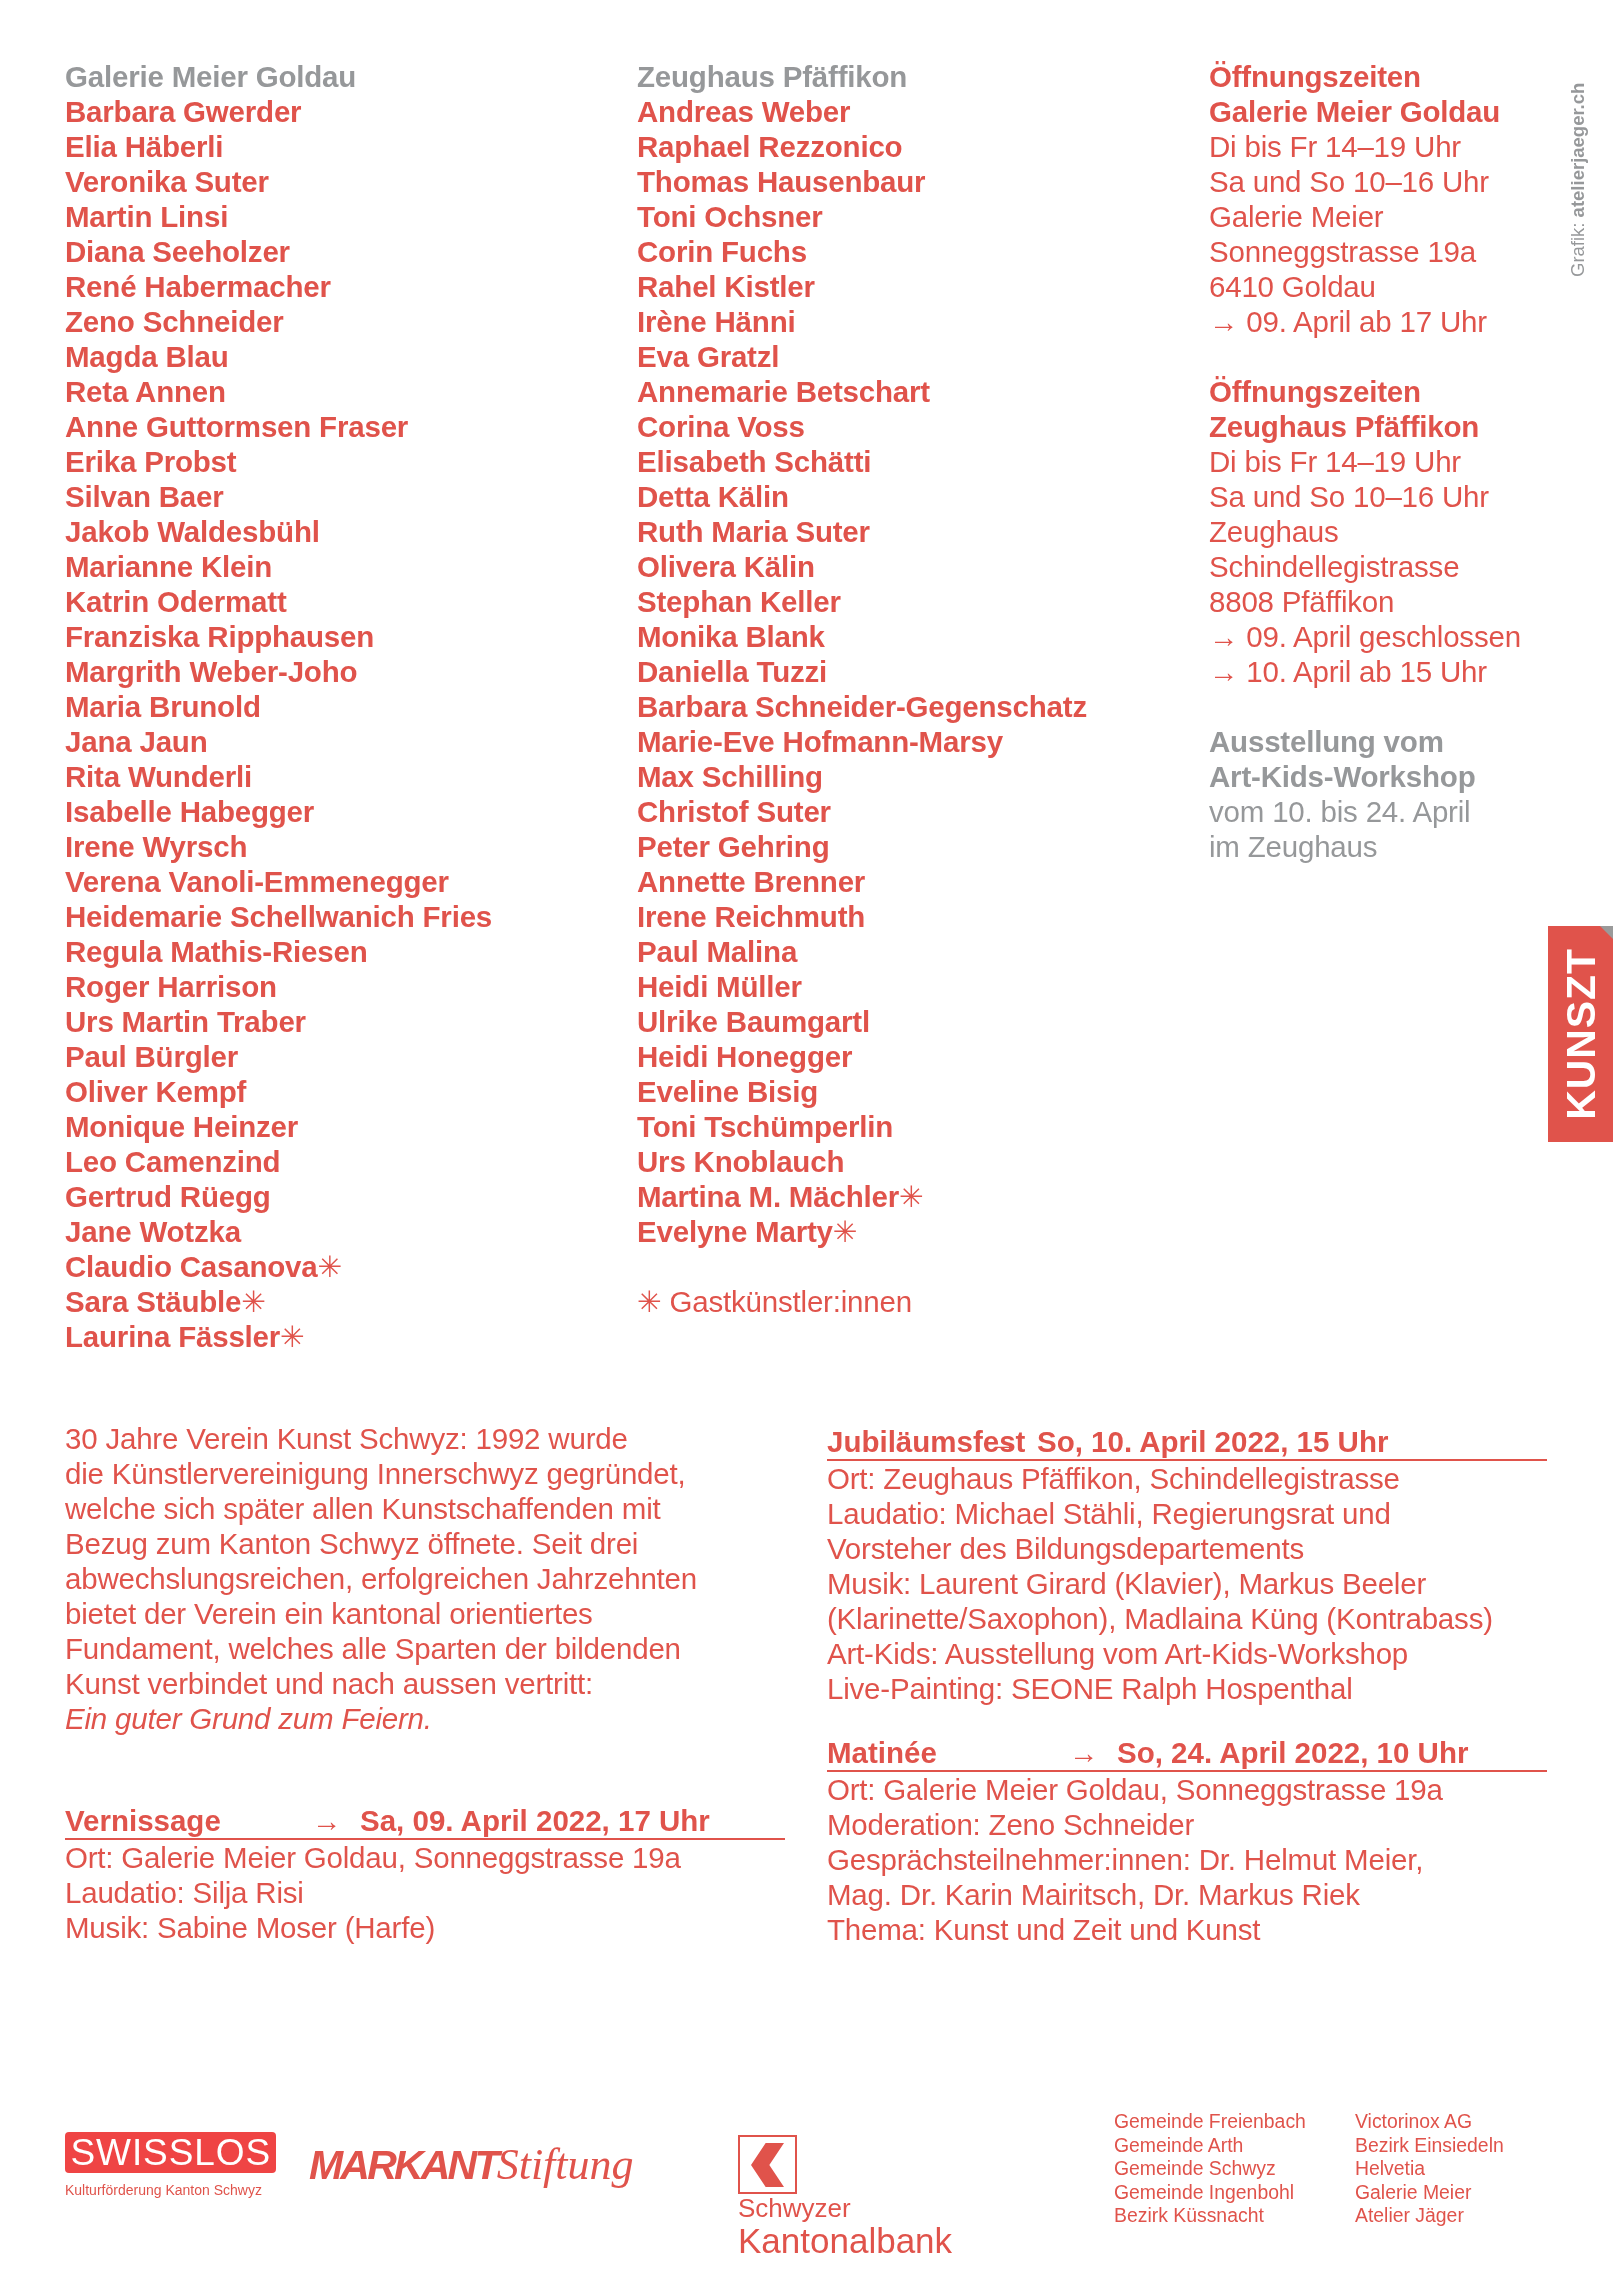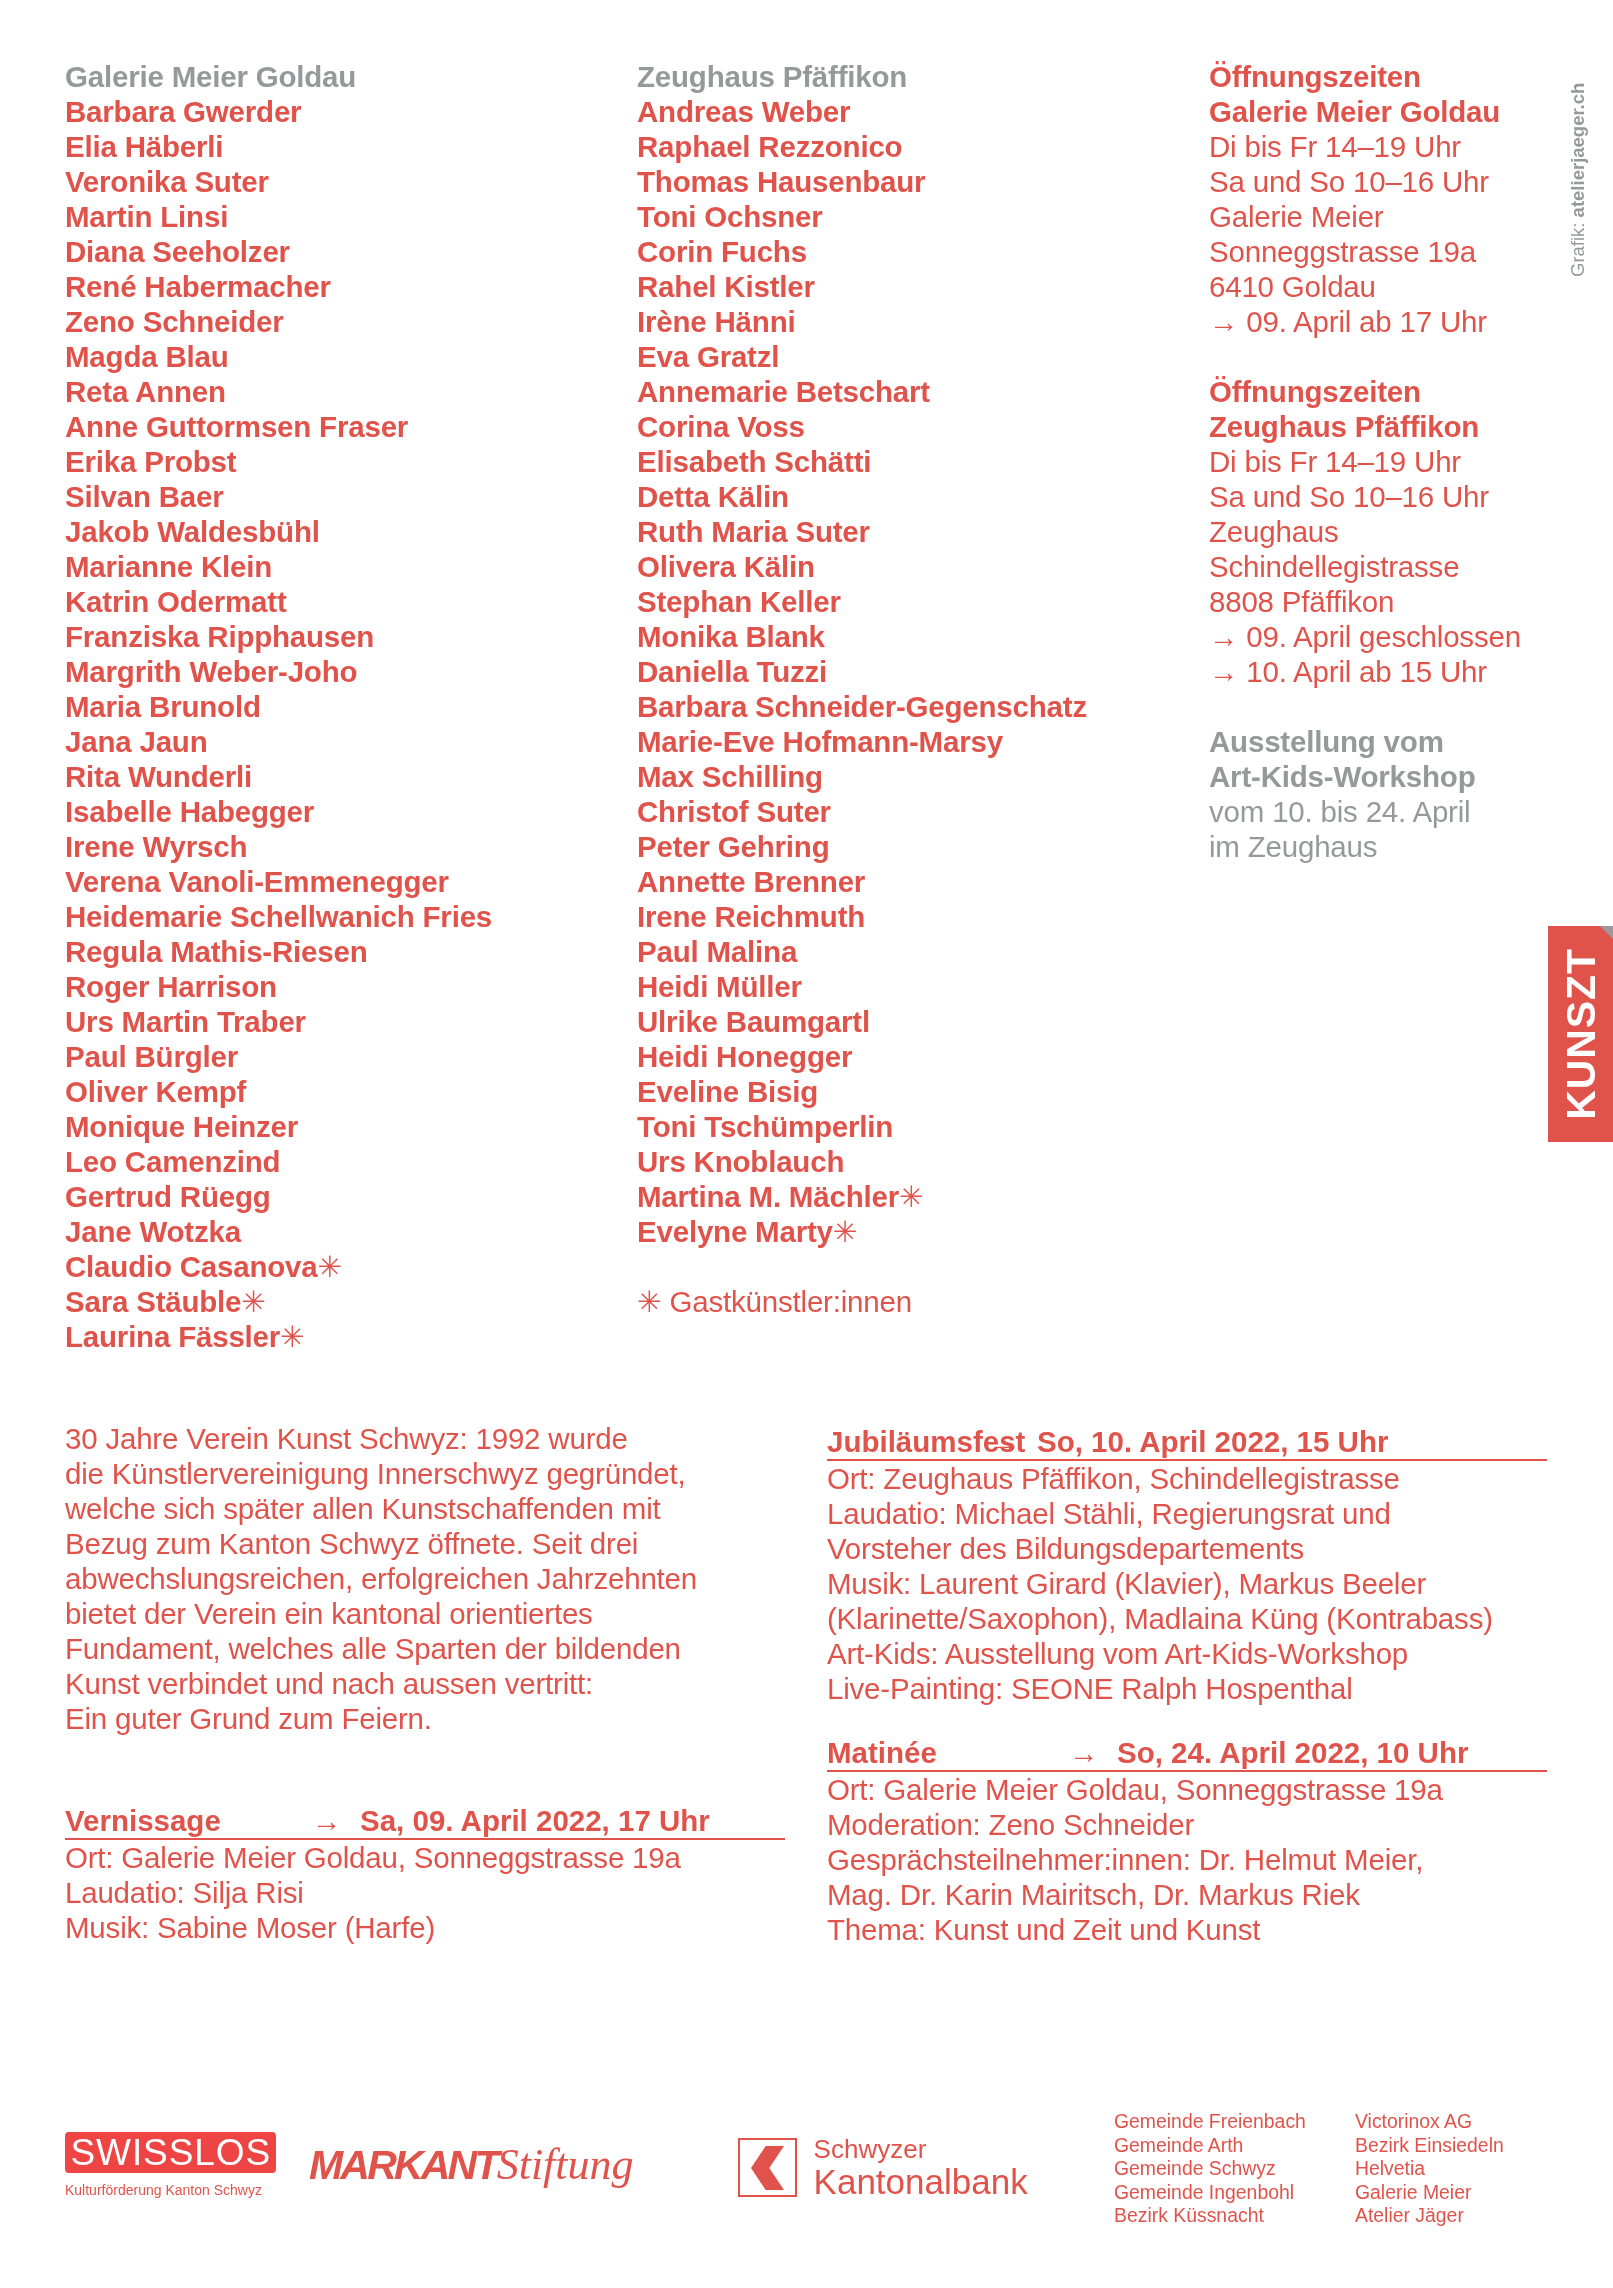--- a/index.html
+++ b/index.html
@@ -52,21 +52,21 @@
   .swisslos-word {
     display: inline-block; background: #ef4444; color: #fff; font-weight: normal;
     font-size: 37px; line-height: 41px; padding: 0 5.5px; border-radius: 4px; letter-spacing: 0.9px;
   }
   .swisslos-sub { font-size: 14px; color: #e0534b; margin-top: 9.2px; }
   .markant {
     position: absolute; left: 309px; top: 2139px; white-space: nowrap;
   }
   .markant-a { font-weight: bold; font-style: italic; font-size: 41px; letter-spacing: -2.8px; }
   .markant-b { font-family: "Liberation Serif", "DejaVu Serif", serif; font-style: italic; font-size: 44px; }
-  .skb { position: absolute; left: 738px; top: 2135px; display: flex; align-items: center; }
+  .skb { position: absolute; left: 738px; top: 2135px; display: flex; align-items: flex-start; flex-direction: column; }
   .skb-box {
     width: 59px; height: 59px; border: 2.8px solid #e0534b; box-sizing: border-box; position: relative; margin-right: 16.6px;
   }
   .skb-box svg { position: absolute; left: 7.4px; top: 5.5px; }
   .skb-text { font-size: 26px; line-height: 28px; }
   .skb-text .l2 { font-size: 35px; line-height: 37px; }
   .sponsors { position: absolute; top: 2110px; font-size: 19.4px; line-height: 23.5px; white-space: nowrap; }
 </style>
 </head>
 <body>
@@ -206,21 +206,21 @@
 <div class="para" style="left:65px; top:1421px;">
   <div>
       <span class="line" style="display: block;">30 Jahre Verein Kunst Schwyz: 1992 wurde</span>
       <span class="line" style="display: block;">die Künstlervereinigung Innerschwyz gegründet,</span>
       <span class="line" style="display: block;">welche sich später allen Kunstschaffenden mit</span>
       <span class="line" style="display: block;">Bezug zum Kanton Schwyz öffnete. Seit drei</span>
       <span class="line" style="display: block;">abwechslungsreichen, erfolgreichen Jahrzehnten</span>
       <span class="line" style="display: block;">bietet der Verein ein kantonal orientiertes</span>
       <span class="line" style="display: block;">Fundament, welches alle Sparten der bildenden</span>
       <span class="line" style="display: block;">Kunst verbindet und nach aussen vertritt:</span>
-      <span class="line" style="display: block;">Ein guter Grund zum Feiern.</span>
+      <span class="line" style="display: block; font-style: italic;">Ein guter Grund zum Feiern.</span>
     </div>
 </div>
 
 <div class="abs" style="left:65px; top:1803px; width:720px;">
   <div class="evt-head">
     <span class="evt-title" style="width:247px;">Vernissage</span>
     <span class="evt-arrow" style="width:48px;">→</span>
     <span class="evt-date">Sa, 09. April 2022, 17 Uhr</span>
   </div>
   <div>

